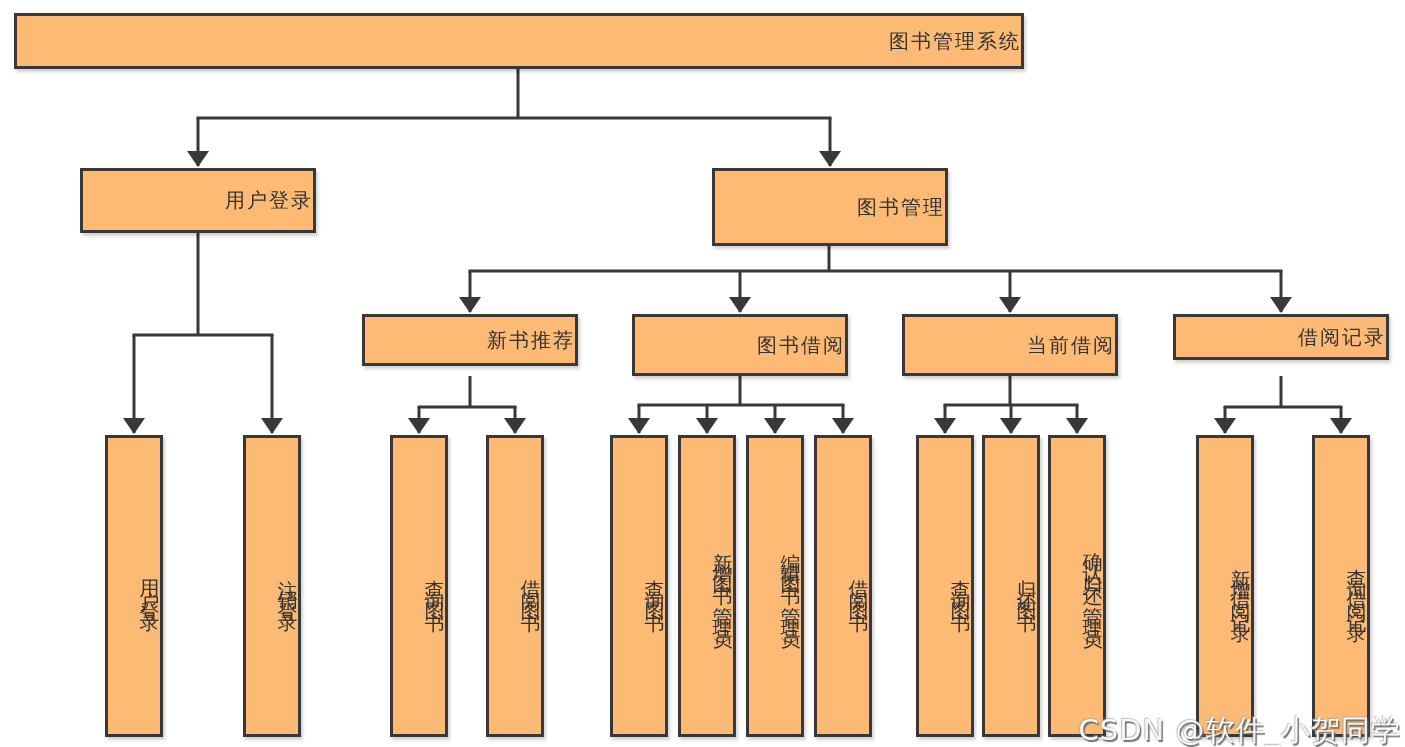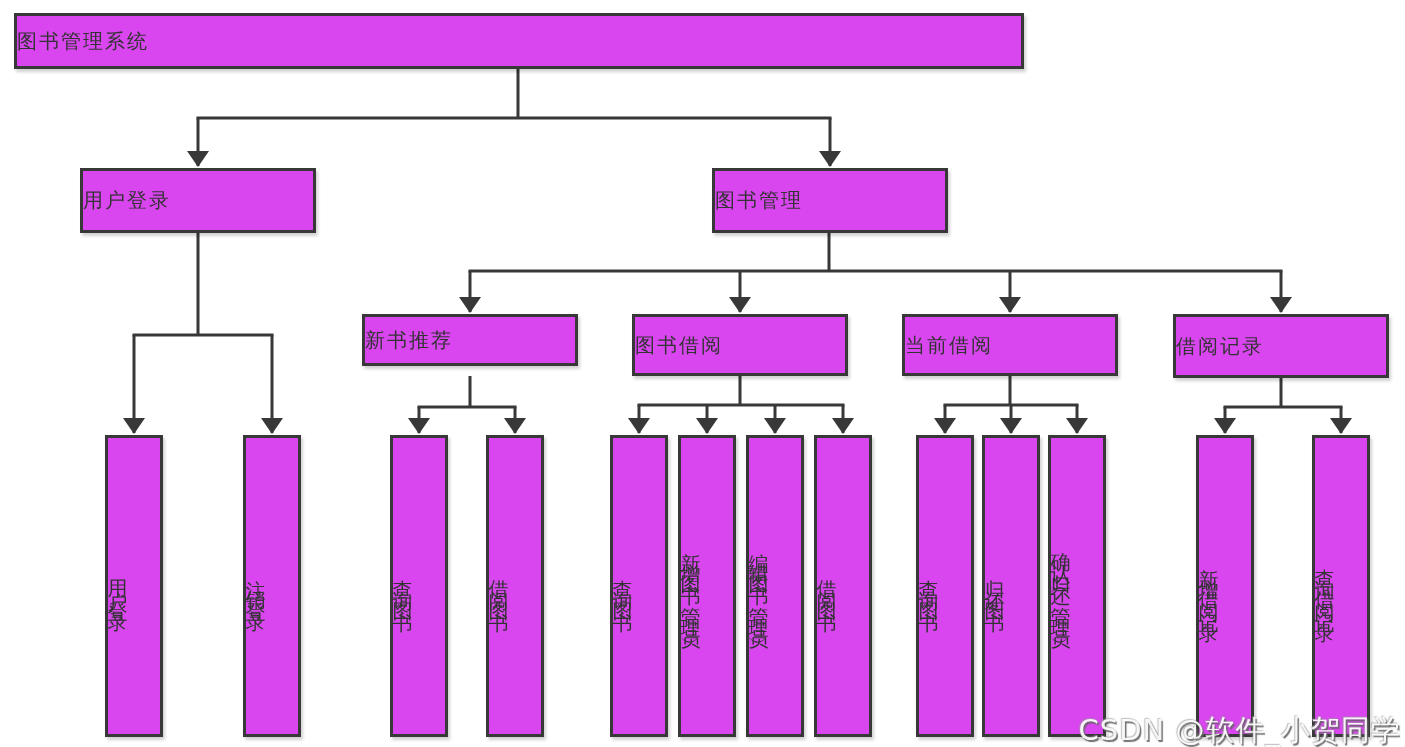--- a/index.html
+++ b/index.html
@@ -15,24 +15,24 @@
   .connectors {
     position: absolute;
     left: 0; top: 0;
     width: 1405px; height: 747px;
     pointer-events: none;
   }
   .node {
     position: absolute;
     box-sizing: border-box;
     border: 3px solid #383838;
-    background: #d946ef;
+    background: #fdba74;
     display: flex;
     align-items: center;
-    justify-content: flex-start;
+    justify-content: flex-end;
     font-size: 20px;
     letter-spacing: 2px;
     box-shadow: 2px 3px 3px rgba(0,0,0,0.18);
     z-index: 2;
   }
   .leaf {
     padding: 6px 0;
   }
   .vtext {
     writing-mode: vertical-rl;
@@ -105,34 +105,34 @@
     </g>
   </svg>
 
   <div class="node" style="left:14px;top:13px;width:1010px;height:56px">
     <span>图书管理系统</span>
   </div>
 
   <div class="node" style="left:80px;top:168px;width:236px;height:65px">
     <span>用户登录</span>
   </div>
-  <div class="node" style="left:712px;top:168px;width:236px;height:65px">
+  <div class="node" style="left:712px;top:168px;width:236px;height:78px">
     <span>图书管理</span>
   </div>
 
   <div class="node" style="left:362px;top:314px;width:216px;height:52px">
     <span>新书推荐</span>
   </div>
   <div class="node" style="left:902px;top:314px;width:216px;height:62px">
     <span>当前借阅</span>
   </div>
   <div class="node" style="left:632px;top:314px;width:216px;height:62px">
     <span>图书借阅</span>
   </div>
-  <div class="node" style="left:1173px;top:314px;width:216px;height:64px">
+  <div class="node" style="left:1173px;top:314px;width:216px;height:46px">
     <span>借阅记录</span>
   </div>
 
   <div class="node leaf" style="left:105px;top:435px;width:58px;height:302px">
     <span class="vtext">用户登录</span>
   </div>
   <div class="node leaf" style="left:243px;top:435px;width:58px;height:302px">
     <span class="vtext">注销登录</span>
   </div>
 

